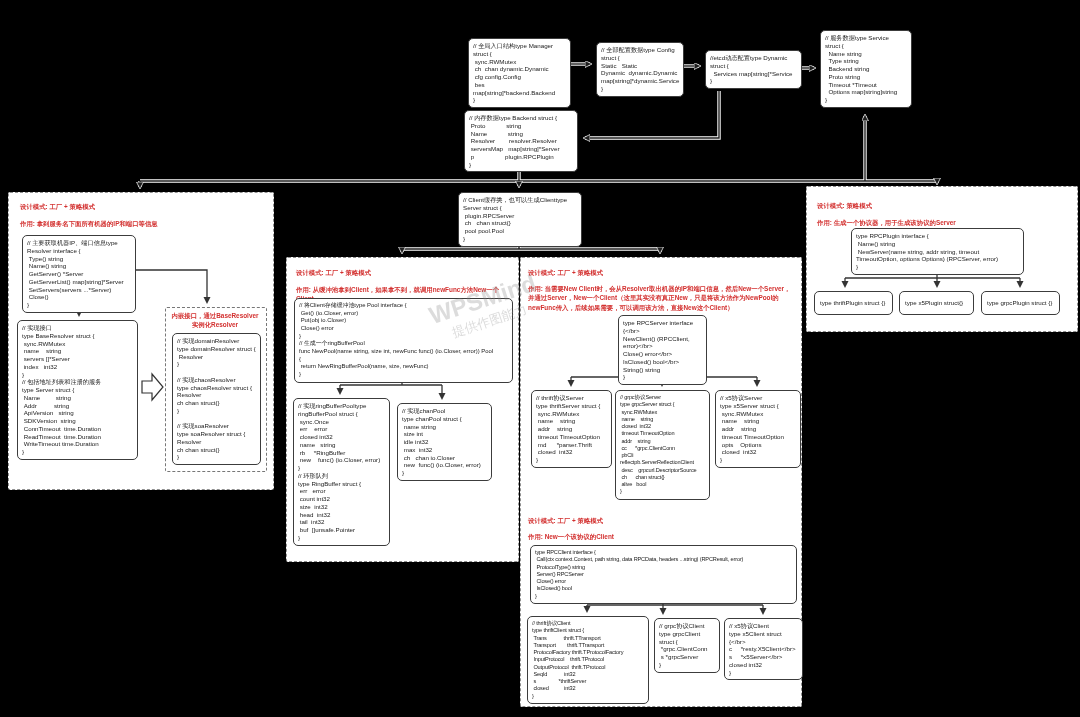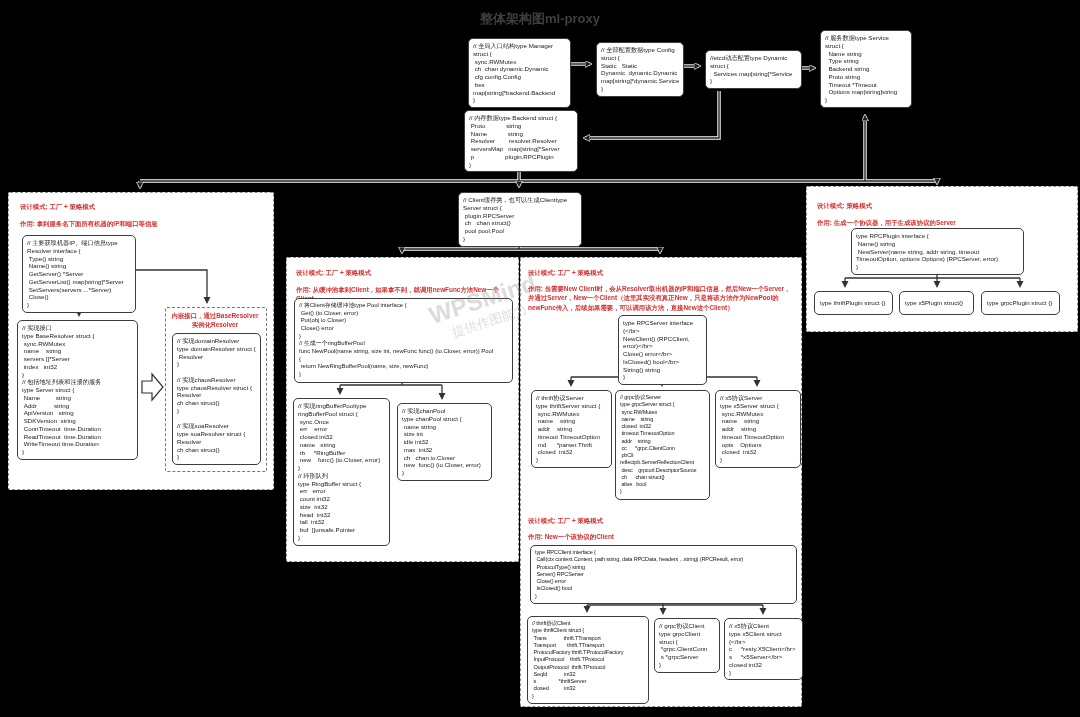--- a/index.html
+++ b/index.html
@@ -22,21 +22,20 @@
   #watermark{position:absolute;left:430px;top:285px;z-index:4;transform:rotate(-18deg);
              color:rgba(140,140,140,0.30);text-align:center;pointer-events:none;}
   #watermark .w1{font-size:24px;font-weight:bold;display:block;}
   #watermark .w2{font-size:13px;display:block;}
 </style>
 </head>
 <body>
 
 <div id="stage">
 
-  <div id="title">整体架构图ml-proxy</div>
 
   <div class="panel" style="left:8px;top:192px;width:264px;height:296px"></div>
   <div class="panel" style="left:286px;top:257px;width:231px;height:303px"></div>
   <div class="panel" style="left:520px;top:257px;width:280px;height:448px"></div>
   <div class="panel" style="left:806px;top:186px;width:270px;height:144px"></div>
   <div class="panel embed" style="left:165px;top:307px;width:100px;height:163px"></div>
 
   <svg id="wires" width="1080" height="717" viewBox="0 0 1080 717">
     <defs>
       <marker id="mL" markerUnits="userSpaceOnUse" markerWidth="10" markerHeight="10" refX="5" refY="3.5" orient="auto">

